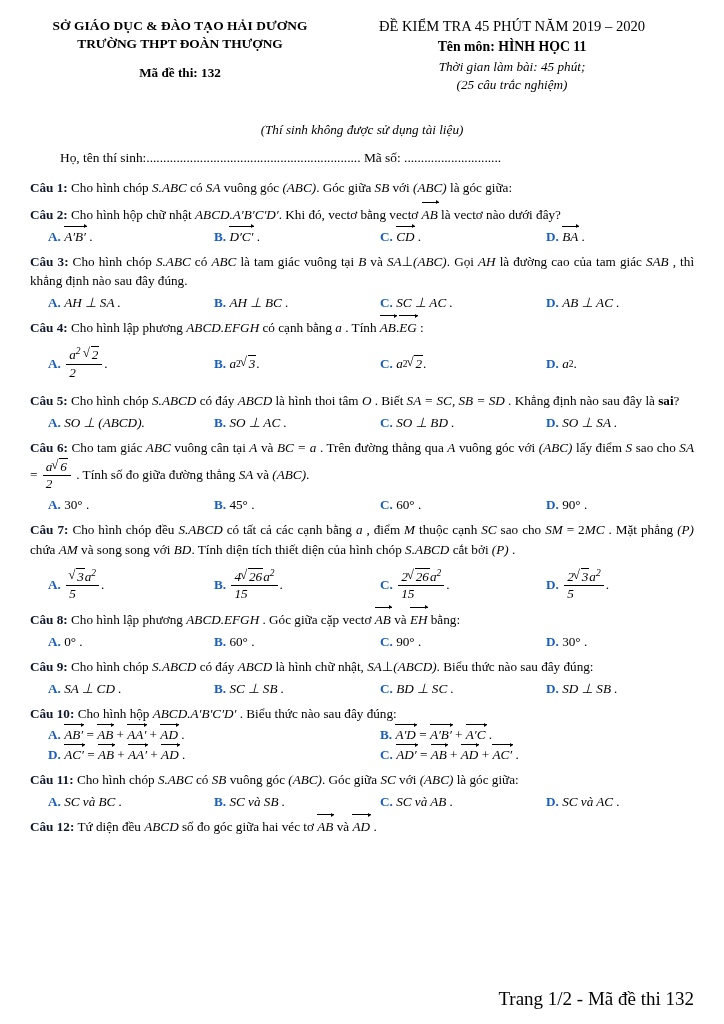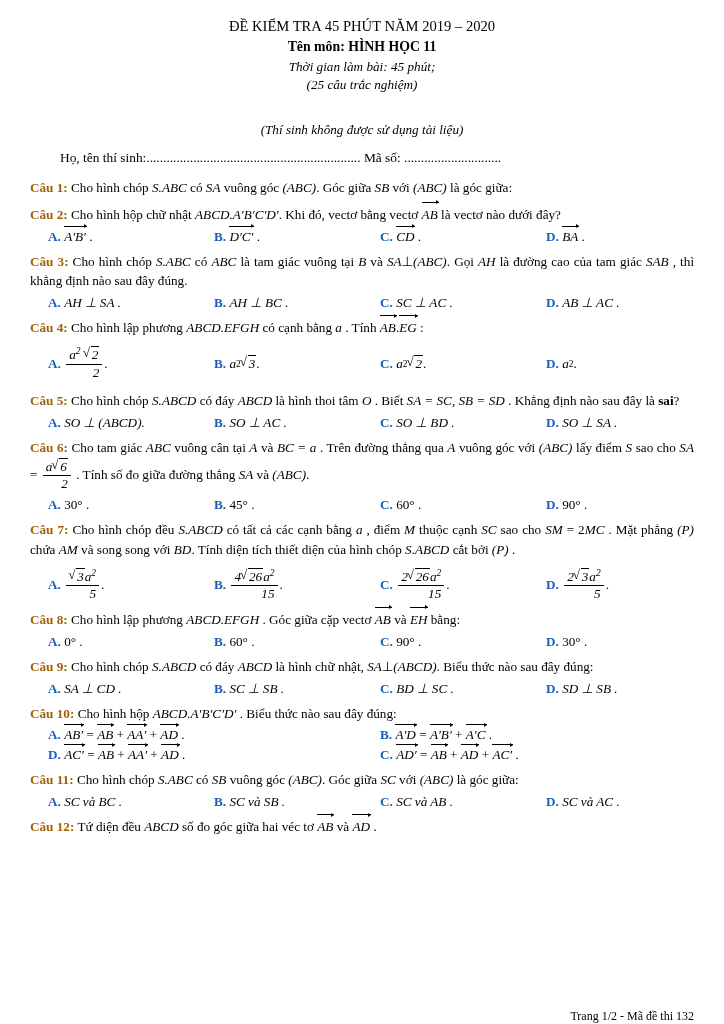--- a/index.html
+++ b/index.html
@@ -25,21 +25,21 @@
   .hdr-right .r2 { font-weight:bold; font-size:13.8px; margin-top:4px; }
   .hdr-right .r3 { font-style:italic; font-size:13.2px; margin-top:4px; }
   .hdr-right .r4 { font-style:italic; font-size:13.2px; margin-top:2px; }
 
   .note { text-align:center; font-style:italic; margin-top:29px; font-size:13.2px; }
   .namerow { margin-top:12px; font-size:13.4px; padding-left:30px; }
 
   
   .qblock { margin-top:12px; }
   .q { margin-top:7px; line-height:1.5; text-align:justify; }
-  .qlabel { color:#a16207; font-weight:bold; }
+  .qlabel { color:#0f172a; font-weight:bold; }
   .ital { font-style:italic; }
   .opts { display:flex; margin-top:4px; }
   .opts > div { box-sizing:border-box; }
   .o4 > div { width:25%; padding-left:18px; }
   .o2 > div { width:50%; padding-left:18px; }
   .ol { color:#1b5fbe; font-weight:bold; }
   .opts-frac > div { display:flex; align-items:center; }
 
   
   .vec { position:relative; display:inline-block; font-style:italic; }
@@ -51,36 +51,41 @@
   .vec::before{
     content:"";
     position:absolute; right:-1px; top:-4.5px;
     border-left:3px solid #000;
     border-top:2px solid transparent;
     border-bottom:2px solid transparent;
     height:0; width:0;
     transform:rotate(0deg);
   }
   
-  .frac { display:inline-flex; flex-direction:column; align-items:flex-end; vertical-align:middle; margin:0 2px; font-style:italic; }
+  .frac { display:inline-flex; flex-direction:column; align-items:flex-start; vertical-align:middle; margin:0 2px; font-style:italic; }
   .frac .num { border-bottom:1px solid #000; padding:0 3px; line-height:1.25; }
   .frac .den { padding:0 3px; line-height:1.25; }
   .sq { display:inline-block; position:relative; padding-left:7px; font-style:italic;}
   .sq::before { content:"\221A"; position:absolute; left:-1px; top:-1px; font-style:normal; }
   .sq > span { border-top:1px solid #000; padding:0 1px 0 1px; display:inline-block; }
   sup { font-size:0.72em; vertical-align:super; }
 
-  .footer { position:absolute; right:30px; bottom:0; font-size:12px; }
+  .footer { position:absolute; right:30px; bottom:14px; font-size:19px; }
 </style>
 </head>
 <body>
 
 <div class="page">
 
   <div class="header">
+    <div class="hdr-left">
+      <div class="l1">SỞ GIÁO DỤC &amp; ĐÀO TẠO HẢI DƯƠNG</div>
+      <div class="l2">TRƯỜNG THPT ĐOÀN THƯỢNG</div>
+      <div class="l3">Mã đề thi: 132</div>
+    </div>
     <div class="hdr-right">
       <div class="r1">ĐỀ KIỂM TRA 45 PHÚT NĂM 2019 – 2020</div>
       <div class="r2">Tên môn: HÌNH HỌC 11</div>
       <div class="r3">Thời gian làm bài: 45 phút;</div>
       <div class="r4">(25 câu trắc nghiệm)</div>
     </div>
   </div>
 
   <div class="note">(Thí sinh không được sử dụng tài liệu)</div>
   <div class="namerow">Họ, tên thí sinh:................................................................ Mã số: .............................</div>

